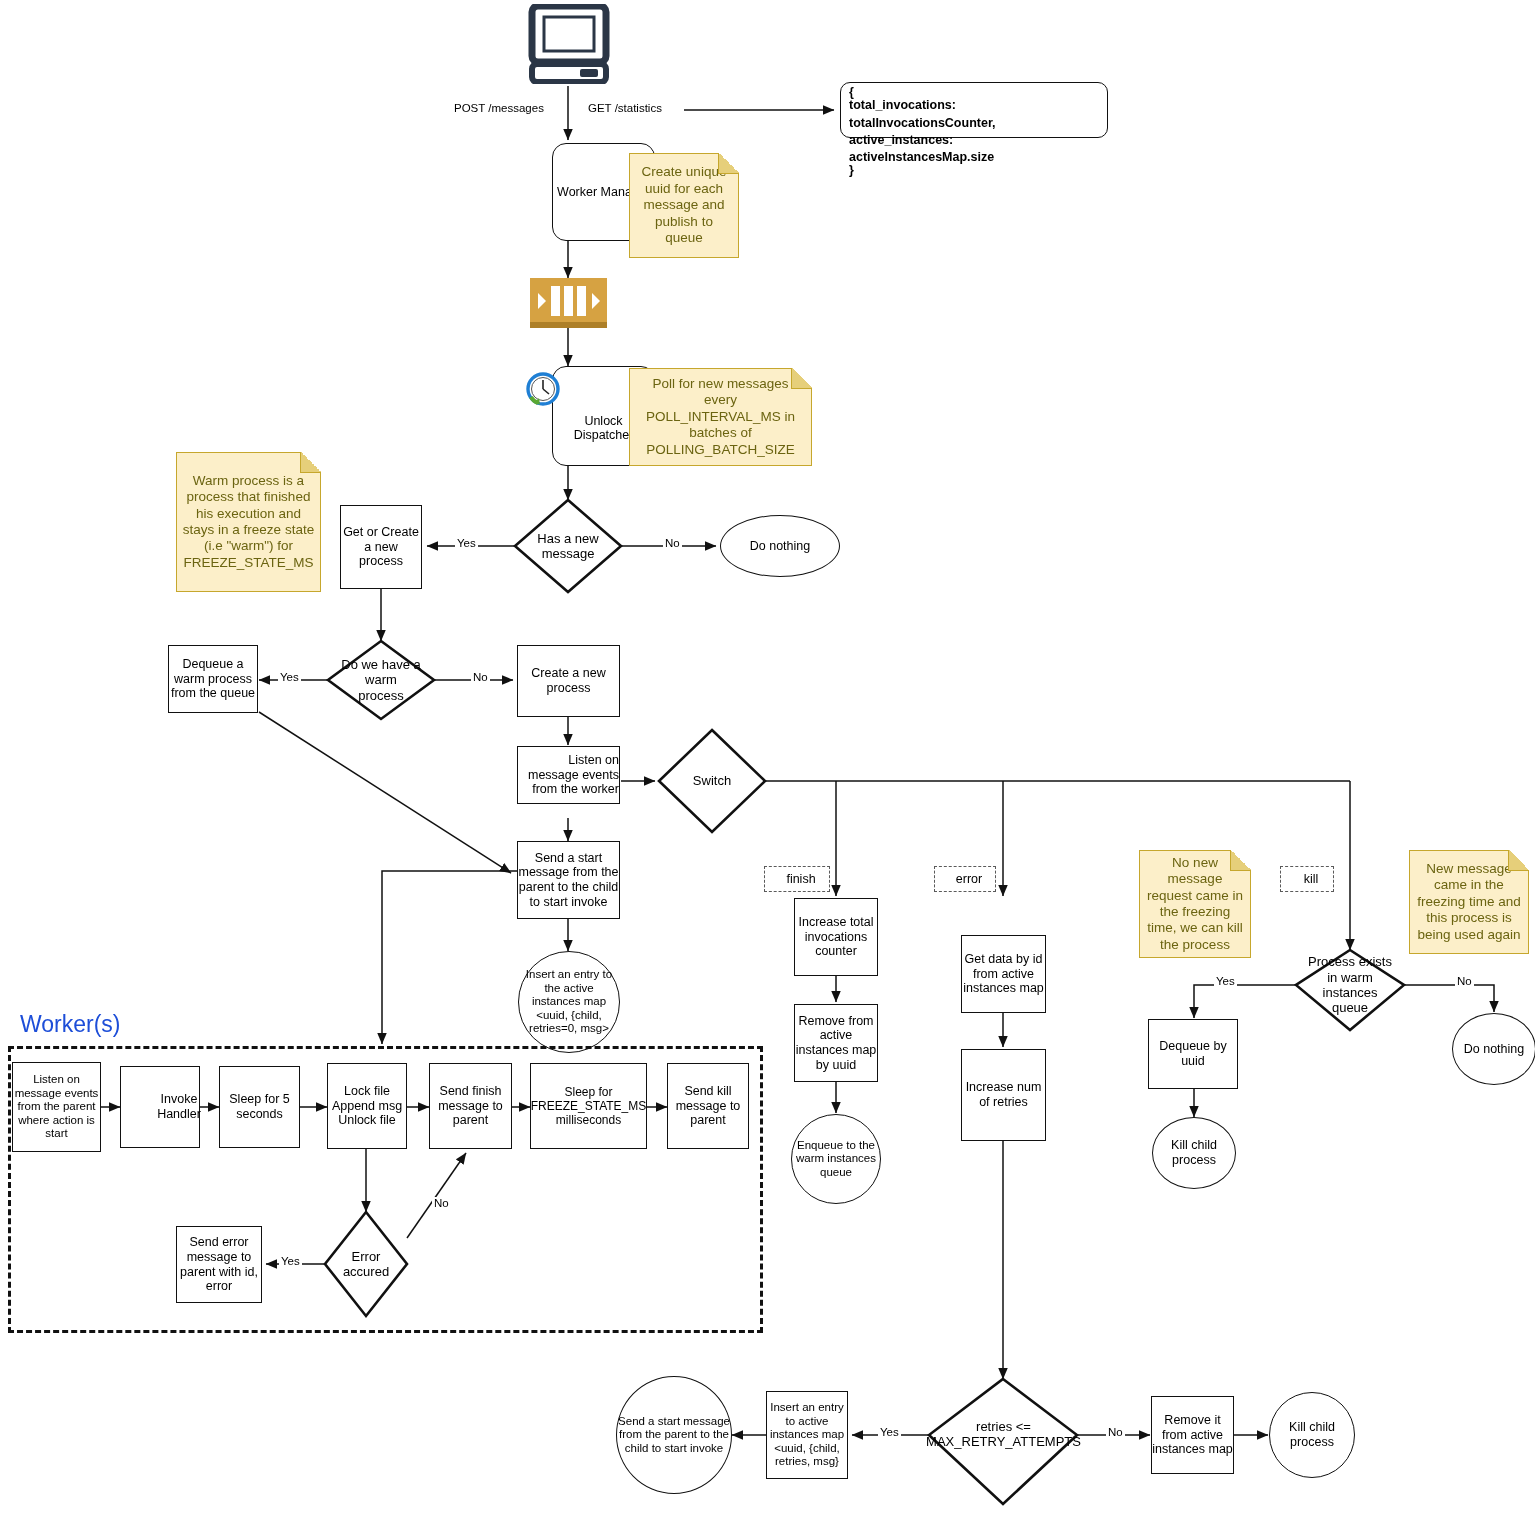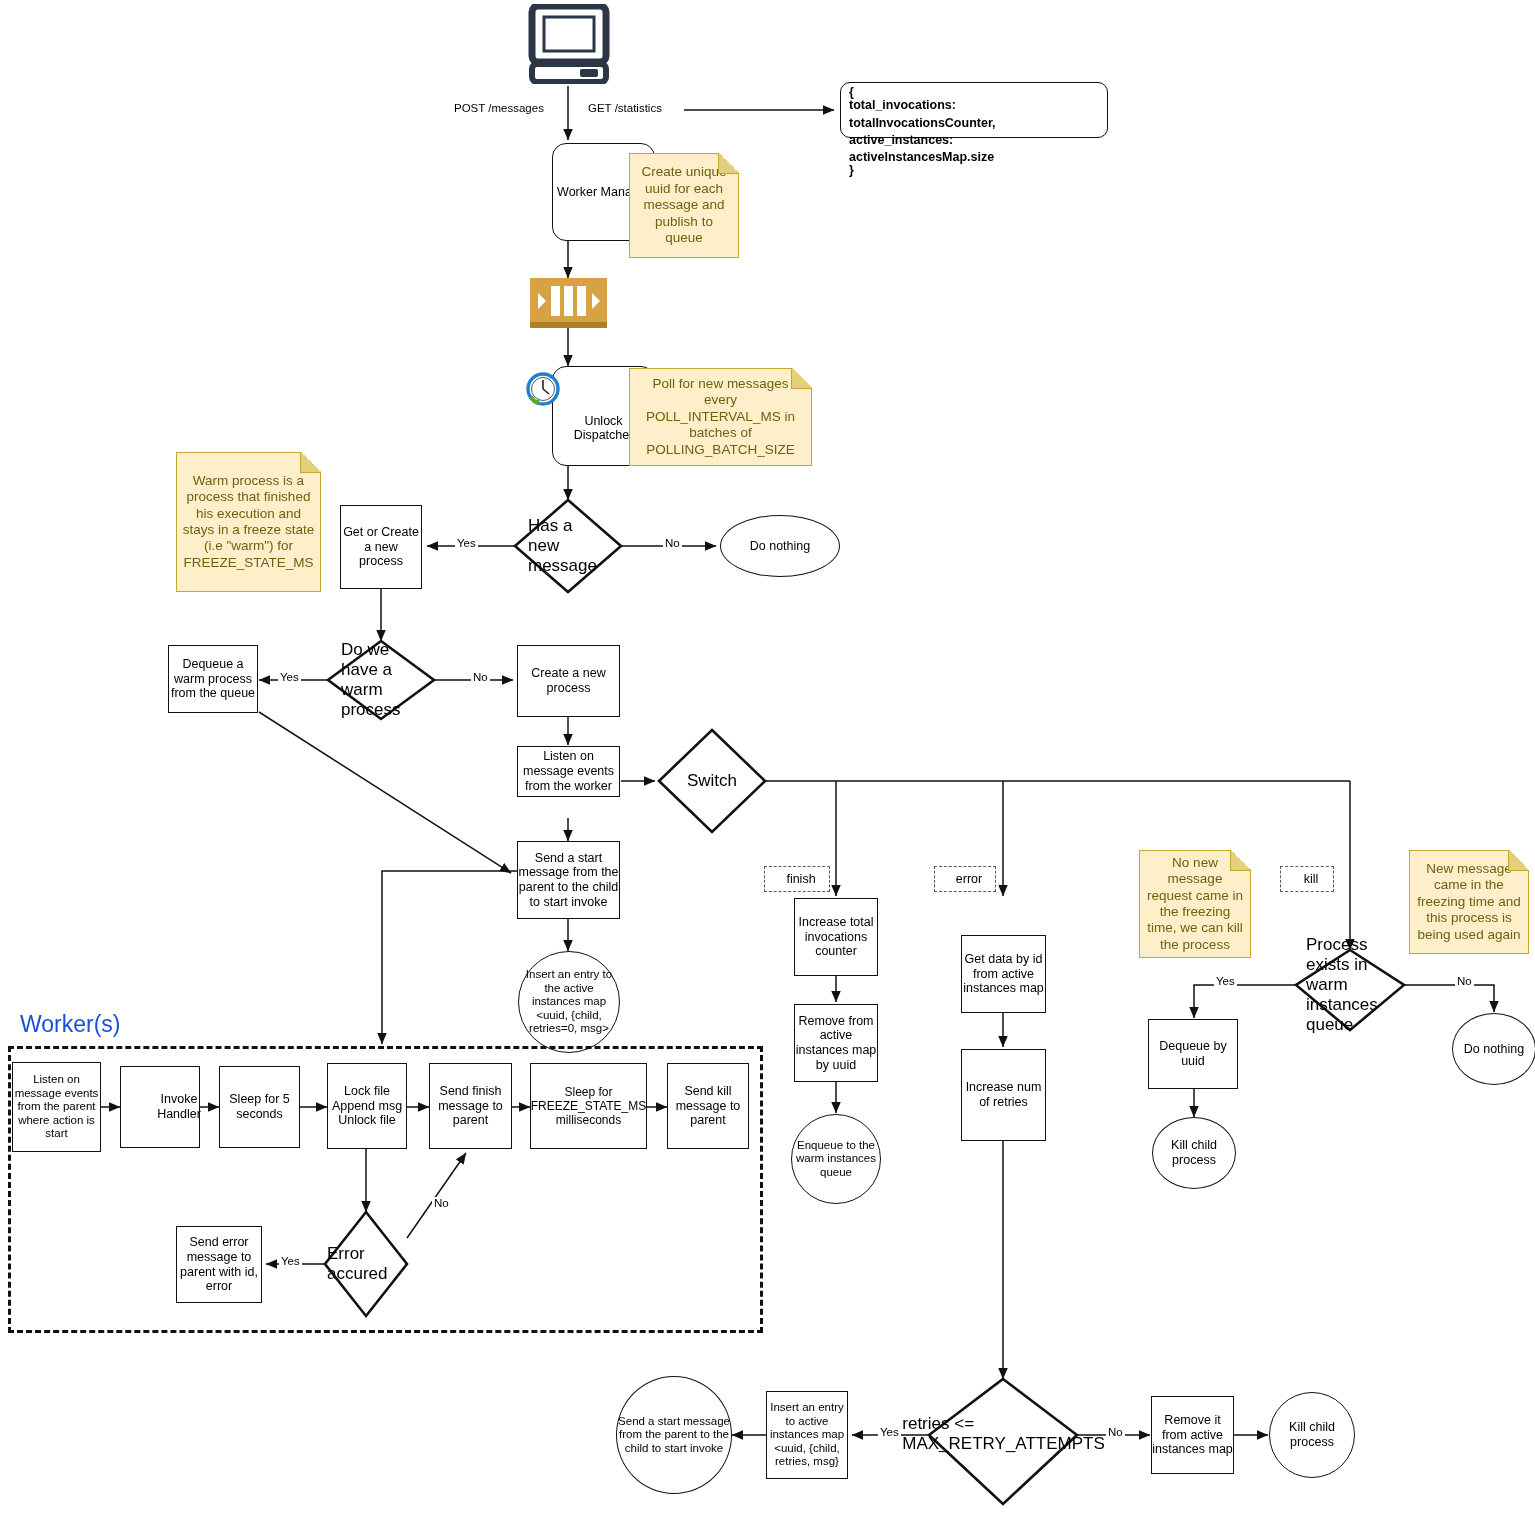--- a/index.html
+++ b/index.html
@@ -7,21 +7,21 @@
   #canvas{position:relative;width:1535px;height:1522px;background:#ffffff;overflow:hidden;}
   svg.edges{position:absolute;left:0;top:0;width:1535px;height:1522px;pointer-events:none;}
 
   .node{position:absolute;box-sizing:border-box;display:flex;align-items:center;
         justify-content:center;text-align:center;background:#ffffff;color:#000000;
         font-size:12.5px;line-height:1.18;}
   .rect{border:1.4px solid #111;}
   .rrect{border:1.6px solid #111;border-radius:14px;margin-left:35px;}
   .ellipse{border:1.4px solid #111;border-radius:50%;}
   .diamond-lbl{position:absolute;display:flex;align-items:center;justify-content:center;
-               text-align:left;font-size:17px;line-height:1.18;color:#000;}
+               text-align:center;font-size:13px;line-height:1.18;color:#000;}
   .dashed-lbl{position:absolute;box-sizing:border-box;border:1.6px dashed #5a5a5a;
               background:#fff;display:flex;align-items:center;justify-content:center;
               font-size:12.5px;color:#000;padding-left:8px;}
   .note{position:absolute;box-sizing:border-box;background:#FCEFC9;border:1.4px solid #C6A72D;
         color:#6b6411;font-size:13.5px;line-height:1.22;text-align:center;
         display:flex;align-items:center;justify-content:center;padding:4px 5px;}
   .note .fold{position:absolute;right:-1px;top:-1px;width:20px;height:20px;
         background:linear-gradient(225deg,#ffffff 50%,#E6CF7A 50%);border-left:1.4px solid #C6A72D;
         border-bottom:1.4px solid #C6A72D;}
   .edge-lbl{position:absolute;font-size:11.5px;color:#000;background:#fff;padding:0 2px;
@@ -207,21 +207,21 @@
   <div class="node rect" style="left:340px;top:505px;width:82px;height:84px;">Get or Create a new process</div>
 
   <div class="diamond-lbl" style="left:341px;top:657px;width:80px;height:46px;">Do we have a warm process</div>
   <div class="edge-lbl" style="left:278px;top:671px;">Yes</div>
   <div class="edge-lbl" style="left:471px;top:671px;">No</div>
 
   <div class="node rect" style="left:168px;top:645px;width:90px;height:68px;">Dequeue a warm process from the queue</div>
 
   <div class="node rect" style="left:517px;top:645px;width:103px;height:72px;">Create a new process</div>
 
-  <div class="node rect" style="left:517px;top:746px;width:103px;height:51px;">Listen on message events from the worker</div>
+  <div class="node rect" style="left:517px;top:746px;width:103px;height:58px;text-align:right;">Listen on message events from the worker</div>
 
   <div class="node rect" style="left:517px;top:841px;width:103px;height:78px;">Send a start message from the parent to the child to start invoke</div>
 
   <div class="node ellipse" style="left:518px;top:951px;width:102px;height:102px;font-size:11.5px;">Insert an entry to the active instances map &lt;uuid, {child, retries=0, msg&gt;</div>
 
   <div class="diamond-lbl" style="left:682px;top:770px;width:60px;height:22px;">Switch</div>
 
   <div class="dashed-lbl" style="left:764px;top:866px;width:66px;height:26px;">finish</div>
   <div class="dashed-lbl" style="left:934px;top:866px;width:62px;height:26px;">error</div>
   <div class="dashed-lbl" style="left:1280px;top:866px;width:54px;height:26px;">kill</div>

